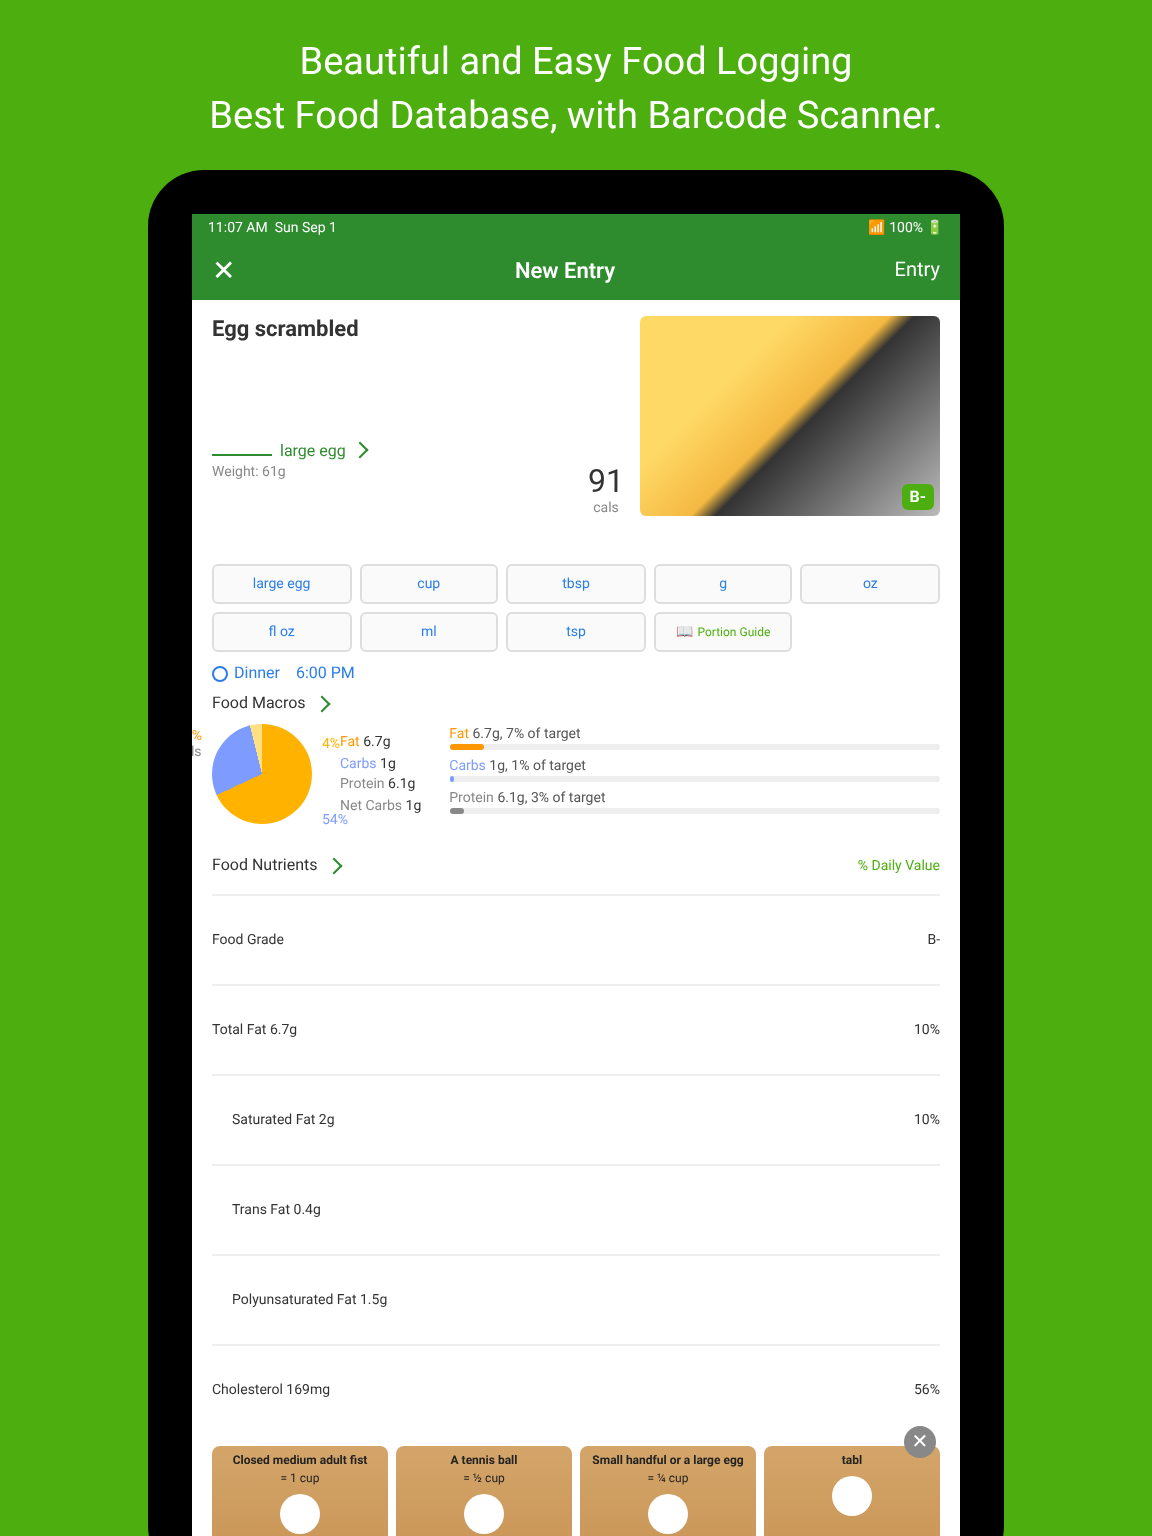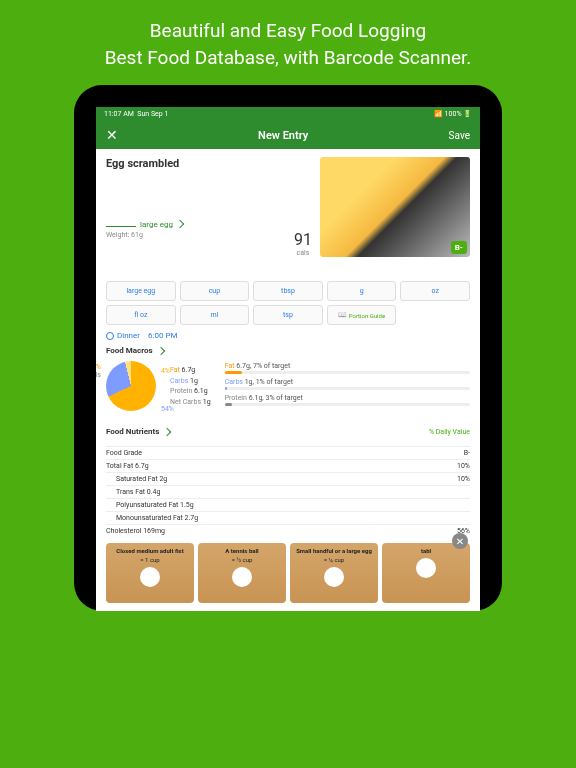--- a/index.html
+++ b/index.html
@@ -21,42 +21,42 @@
 .weight{font-size:7px;color:#888;margin-top:2px}
 .cals-block{text-align:center;margin-top:auto;align-self:flex-end}
 .cals-num{font-size:16px;font-weight:400}
 .cals-label{font-size:7px;color:#888}
 .food-img{width:150px;height:100px;background:linear-gradient(135deg,#ffd966 30%,#f4b942 50%,#333 55%,#bbb 100%);border-radius:3px;position:relative}
 .grade-badge{position:absolute;bottom:3px;right:3px;background:#4caf0f;color:#fff;font-size:8px;font-weight:700;padding:2px 4px;border-radius:3px}
 .units-grid{display:grid;grid-template-columns:repeat(5,1fr);gap:4px;margin:6px 0}
 .unit-btn{border:1px solid #ddd;border-radius:3px;padding:5px 2px;text-align:center;font-size:7px;color:#2b7de9;background:#fafafa}
 .unit-btn.guide{color:#4caf0f;display:flex;align-items:center;justify-content:center;gap:2px}
 .meal-time{color:#2b7de9;font-size:8px;margin:6px 0;display:flex;align-items:center;gap:3px}
-.section-title{font-size:8px;font-weight:700;margin:6px 0;display:flex;align-items:center;gap:3px}
+.section-title{font-size:8px;font-weight:400;margin:6px 0;display:flex;align-items:center;gap:3px}
 .macros-row{display:flex;gap:14px;align-items:center}
 .pie{width:50px;height:50px;border-radius:50%;background:conic-gradient(#ffb300 0 245deg,#7e9cff 245deg 346deg,#ffe082 346deg 360deg);position:relative}
 .pie-label{position:absolute;font-size:7px}
 .pie-label.cals{color:#ff9800;top:2px;left:-18px}
 .pie-label.p4{color:#ffb300;top:6px;right:-14px}
 .pie-label.p28{color:#7e9cff;bottom:-2px;right:-18px}
 .macro-list{font-size:7px;line-height:1.5}
 .macro-list .fat{color:#ff9800}
 .macro-list .carbs{color:#7e9cff}
 .macro-list .protein{color:#888}
 .target-list{flex:1;font-size:7px}
 .target-row{margin-bottom:4px}
 .target-row .lbl{color:#ff9800}
 .target-row.carbs .lbl{color:#7e9cff}
 .target-row.protein .lbl{color:#888}
 .bar{height:3px;background:#eee;border-radius:2px;margin-top:1px;position:relative}
 .bar-fill{height:100%;border-radius:2px}
 .nutrients-header{display:flex;justify-content:space-between;align-items:center;margin-top:10px}
 .daily-value{color:#4caf0f;font-size:7px}
 .nutrient-table{font-size:7px;margin-top:4px}
-.nutrient-row{display:flex;justify-content:space-between;padding:2px 0;border-top:1px solid #eee}
+.nutrient-row{display:flex;justify-content:space-between;padding:18px 0;border-top:1px solid #eee}
 .nutrient-row.sub{padding-left:10px}
 .portion-cards{display:flex;gap:4px;margin-top:6px;position:relative}
 .portion-card{flex:1;background:linear-gradient(#d4a56a,#c89454);border-radius:4px;padding:4px 2px;text-align:center;font-size:6px;color:#222;min-height:60px}
 .portion-card .title{font-weight:700;font-size:6px;margin-bottom:2px}
 .portion-card .circle{width:20px;height:20px;background:#fff;border-radius:50%;margin:4px auto}
 .close-cards{position:absolute;top:-10px;right:2px;width:16px;height:16px;background:#888;color:#fff;border-radius:50%;display:flex;align-items:center;justify-content:center;font-size:10px}
 .chevron{display:inline-block;width:6px;height:6px;border-right:1px solid currentColor;border-top:1px solid currentColor;transform:rotate(-45deg);margin-left:2px}
 .clock-icon{display:inline-block;width:8px;height:8px;border:1px solid #2b7de9;border-radius:50%;position:relative}
 </style>
 </head>
@@ -71,21 +71,21 @@
 <div class="screen">
 
 <div class="status-bar">
   <span><span>11:07 AM</span>&nbsp;&nbsp;<span>Sun Sep 1</span></span>
   <span>📶 <span>100%</span> 🔋</span>
 </div>
 
 <div class="nav-bar">
   <span class="close">✕</span>
   <span class="title">New Entry</span>
-  <span>Save</span>
+  <span>Entry</span>
 </div>
 
 <div class="content">
 
 <div class="food-header">
   <div class="food-left">
     <div class="food-name">Egg scrambled</div>
     <div class="portion-row">
       <span class="portion-input"></span>
       <span class="portion-unit"><span>large egg</span> <span class="chevron" style="transform:rotate(-45deg) scaleY(-1)"></span></span>
@@ -176,24 +176,20 @@
             <span>10%</span>
           </div>
           <div class="nutrient-row sub">
             <span>Trans Fat 0.4g</span>
             <span></span>
           </div>
           <div class="nutrient-row sub">
             <span>Polyunsaturated Fat 1.5g</span>
             <span></span>
           </div>
-          <div class="nutrient-row sub">
-            <span>Monounsaturated Fat 2.7g</span>
-            <span></span>
-          </div>
           <div class="nutrient-row ">
             <span>Cholesterol 169mg</span>
             <span>56%</span>
           </div>
         </div>
 
 <div class="portion-cards" id="portion-cards">
   <div class="close-cards">✕</div>
 <div class="portion-card">
             <div class="title">Closed medium adult fist</div>

